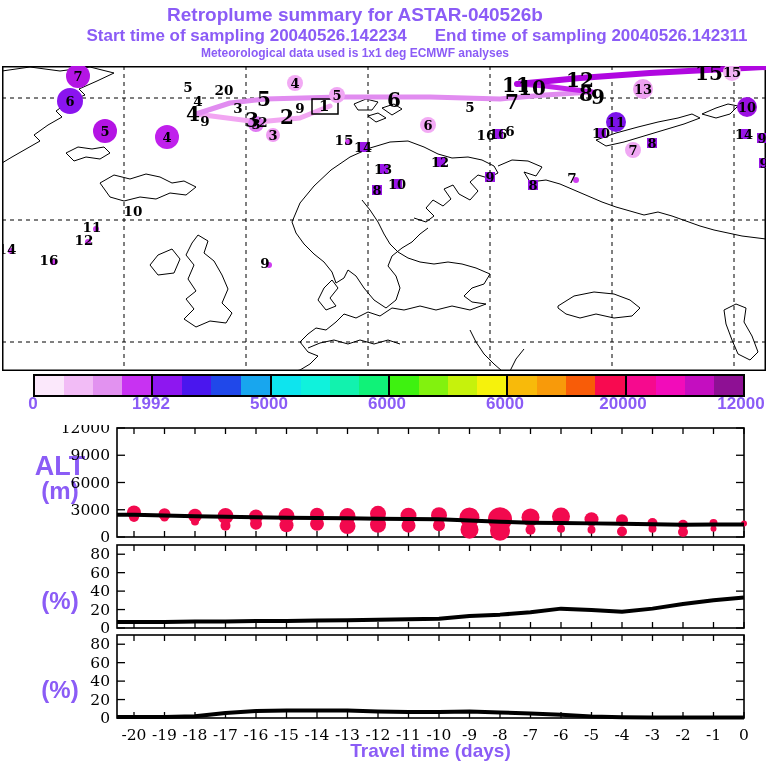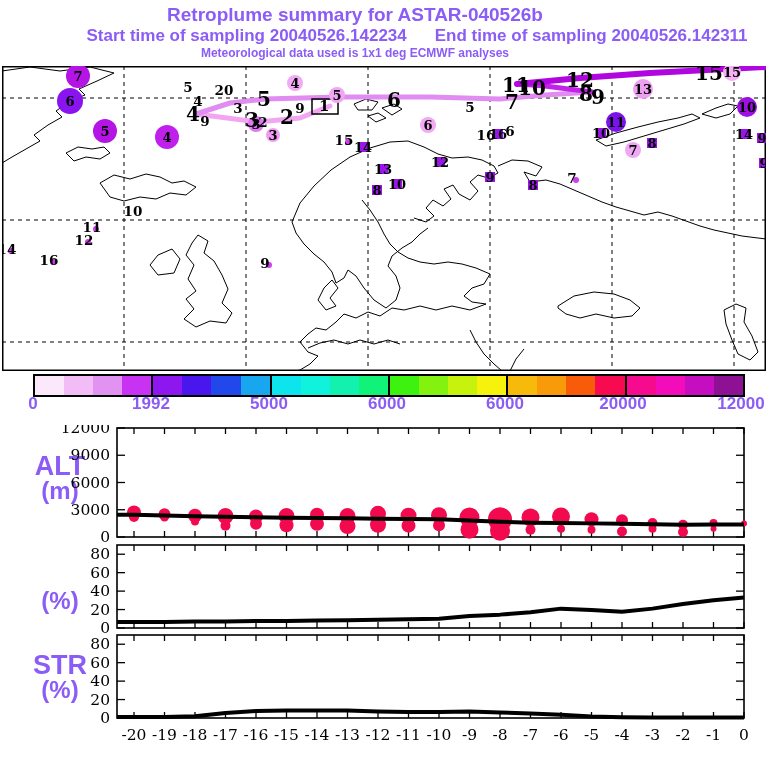--- a/index.html
+++ b/index.html
@@ -209,21 +209,20 @@
       <span class="cbtick" style="left: 269px;">5000</span>
       <span class="cbtick" style="left: 387px;">6000</span>
       <span class="cbtick" style="left: 505px;">6000</span>
       <span class="cbtick" style="left: 623px;">20000</span>
       <span class="cbtick" style="left: 741px;">12000</span>
     </div>
 
   <div class="plabel big" style="left:12px;top:453px;">ALT</div>
   <div class="plabel unit" style="left:12px;top:479px;">(m)</div>
   <div class="plabel unit" style="left:12px;top:589px;">(%)</div>
-  <div class="plabel big" style="left:12px;top:652px;">STR</div>
   <div class="plabel unit" style="left:12px;top:678px;">(%)</div>
 
   <svg id="charts" width="768" height="343" viewBox="0 0 768 343">
       <g>
         <rect x="117" y="3" width="627" height="109" fill="none" stroke="#000" stroke-width="1.6"></rect>
         <line x1="134" y1="3" x2="134" y2="9" stroke="#000" stroke-width="1.3"></line>
         <line x1="134" y1="112" x2="134" y2="106" stroke="#000" stroke-width="1.3"></line>
         <line x1="164.5" y1="3" x2="164.5" y2="9" stroke="#000" stroke-width="1.3"></line>
         <line x1="164.5" y1="112" x2="164.5" y2="106" stroke="#000" stroke-width="1.3"></line>
         <line x1="195" y1="3" x2="195" y2="9" stroke="#000" stroke-width="1.3"></line>
@@ -464,14 +463,15 @@
         <text x="561" y="315" text-anchor="middle" font-family="&quot;DejaVu Serif&quot;,serif" font-size="15.5" fill="#000">-6</text>
         <text x="591.5" y="315" text-anchor="middle" font-family="&quot;DejaVu Serif&quot;,serif" font-size="15.5" fill="#000">-5</text>
         <text x="622" y="315" text-anchor="middle" font-family="&quot;DejaVu Serif&quot;,serif" font-size="15.5" fill="#000">-4</text>
         <text x="652.5" y="315" text-anchor="middle" font-family="&quot;DejaVu Serif&quot;,serif" font-size="15.5" fill="#000">-3</text>
         <text x="683" y="315" text-anchor="middle" font-family="&quot;DejaVu Serif&quot;,serif" font-size="15.5" fill="#000">-2</text>
         <text x="713.5" y="315" text-anchor="middle" font-family="&quot;DejaVu Serif&quot;,serif" font-size="15.5" fill="#000">-1</text>
         <text x="744" y="315" text-anchor="middle" font-family="&quot;DejaVu Serif&quot;,serif" font-size="15.5" fill="#000">0</text>
       </g>
     </svg>
 
+  <div id="xlabel">Travel time (days)</div>
 
 </div>
 
 </body></html>

